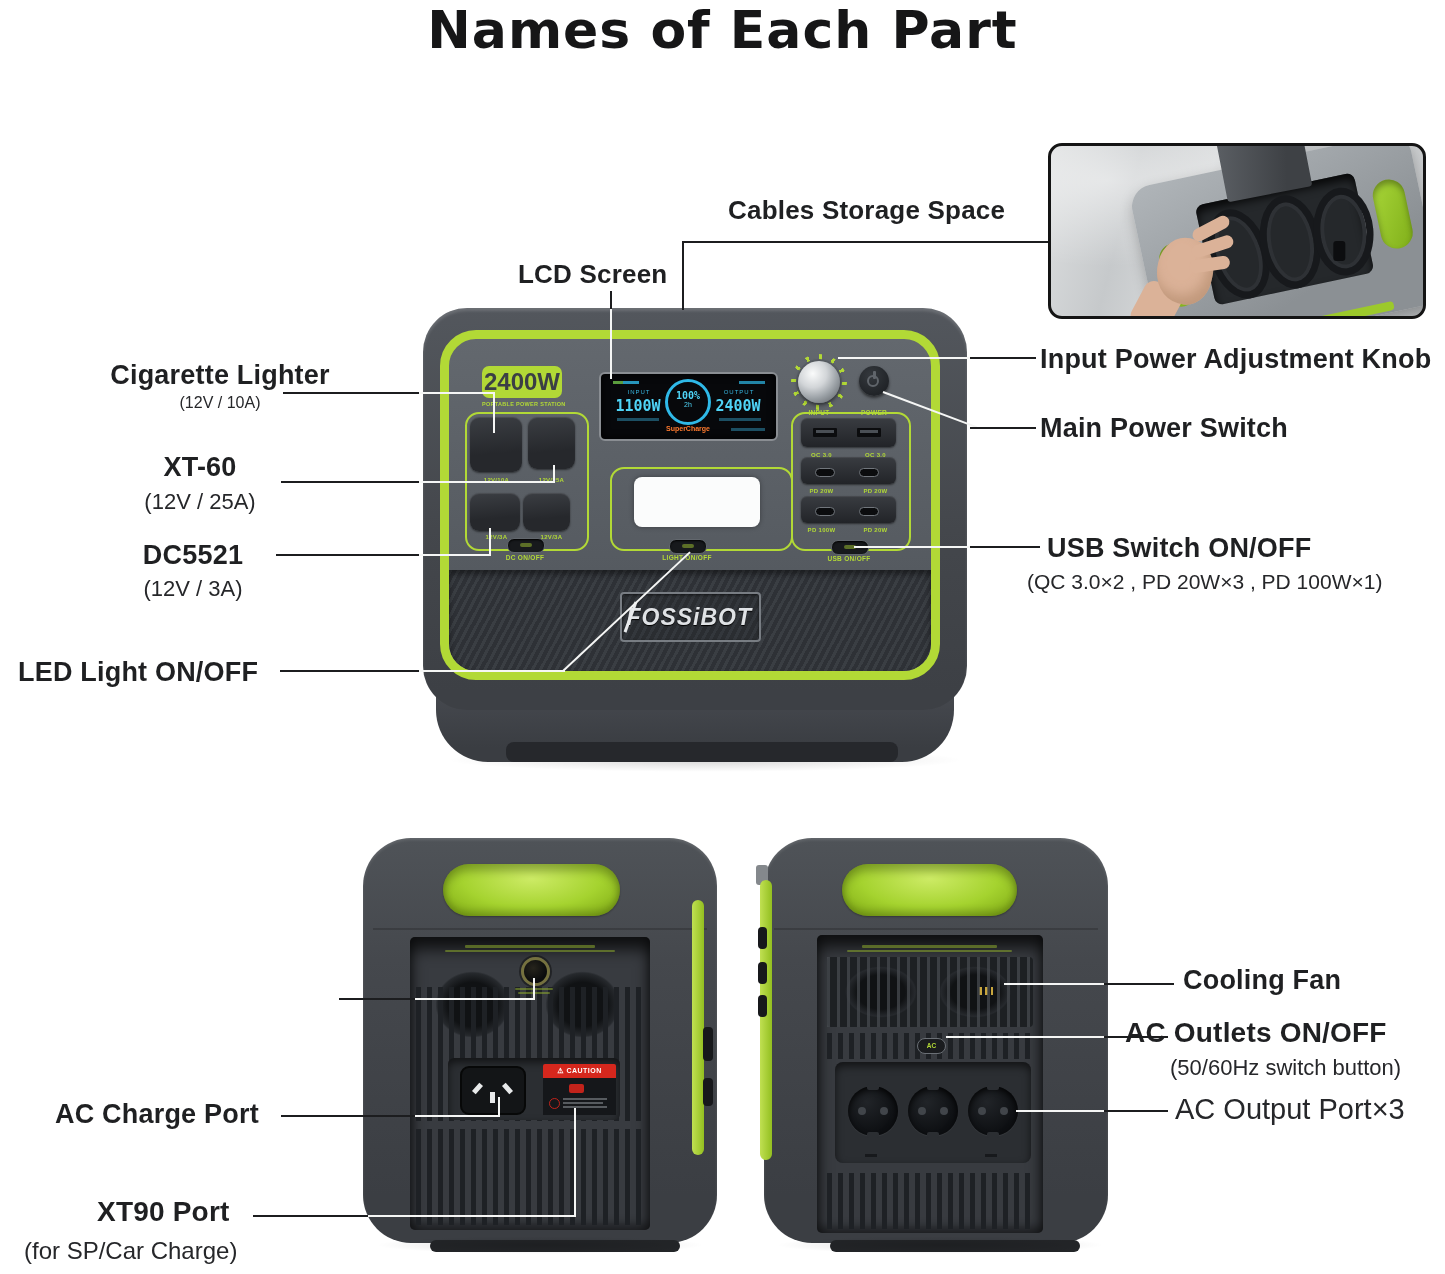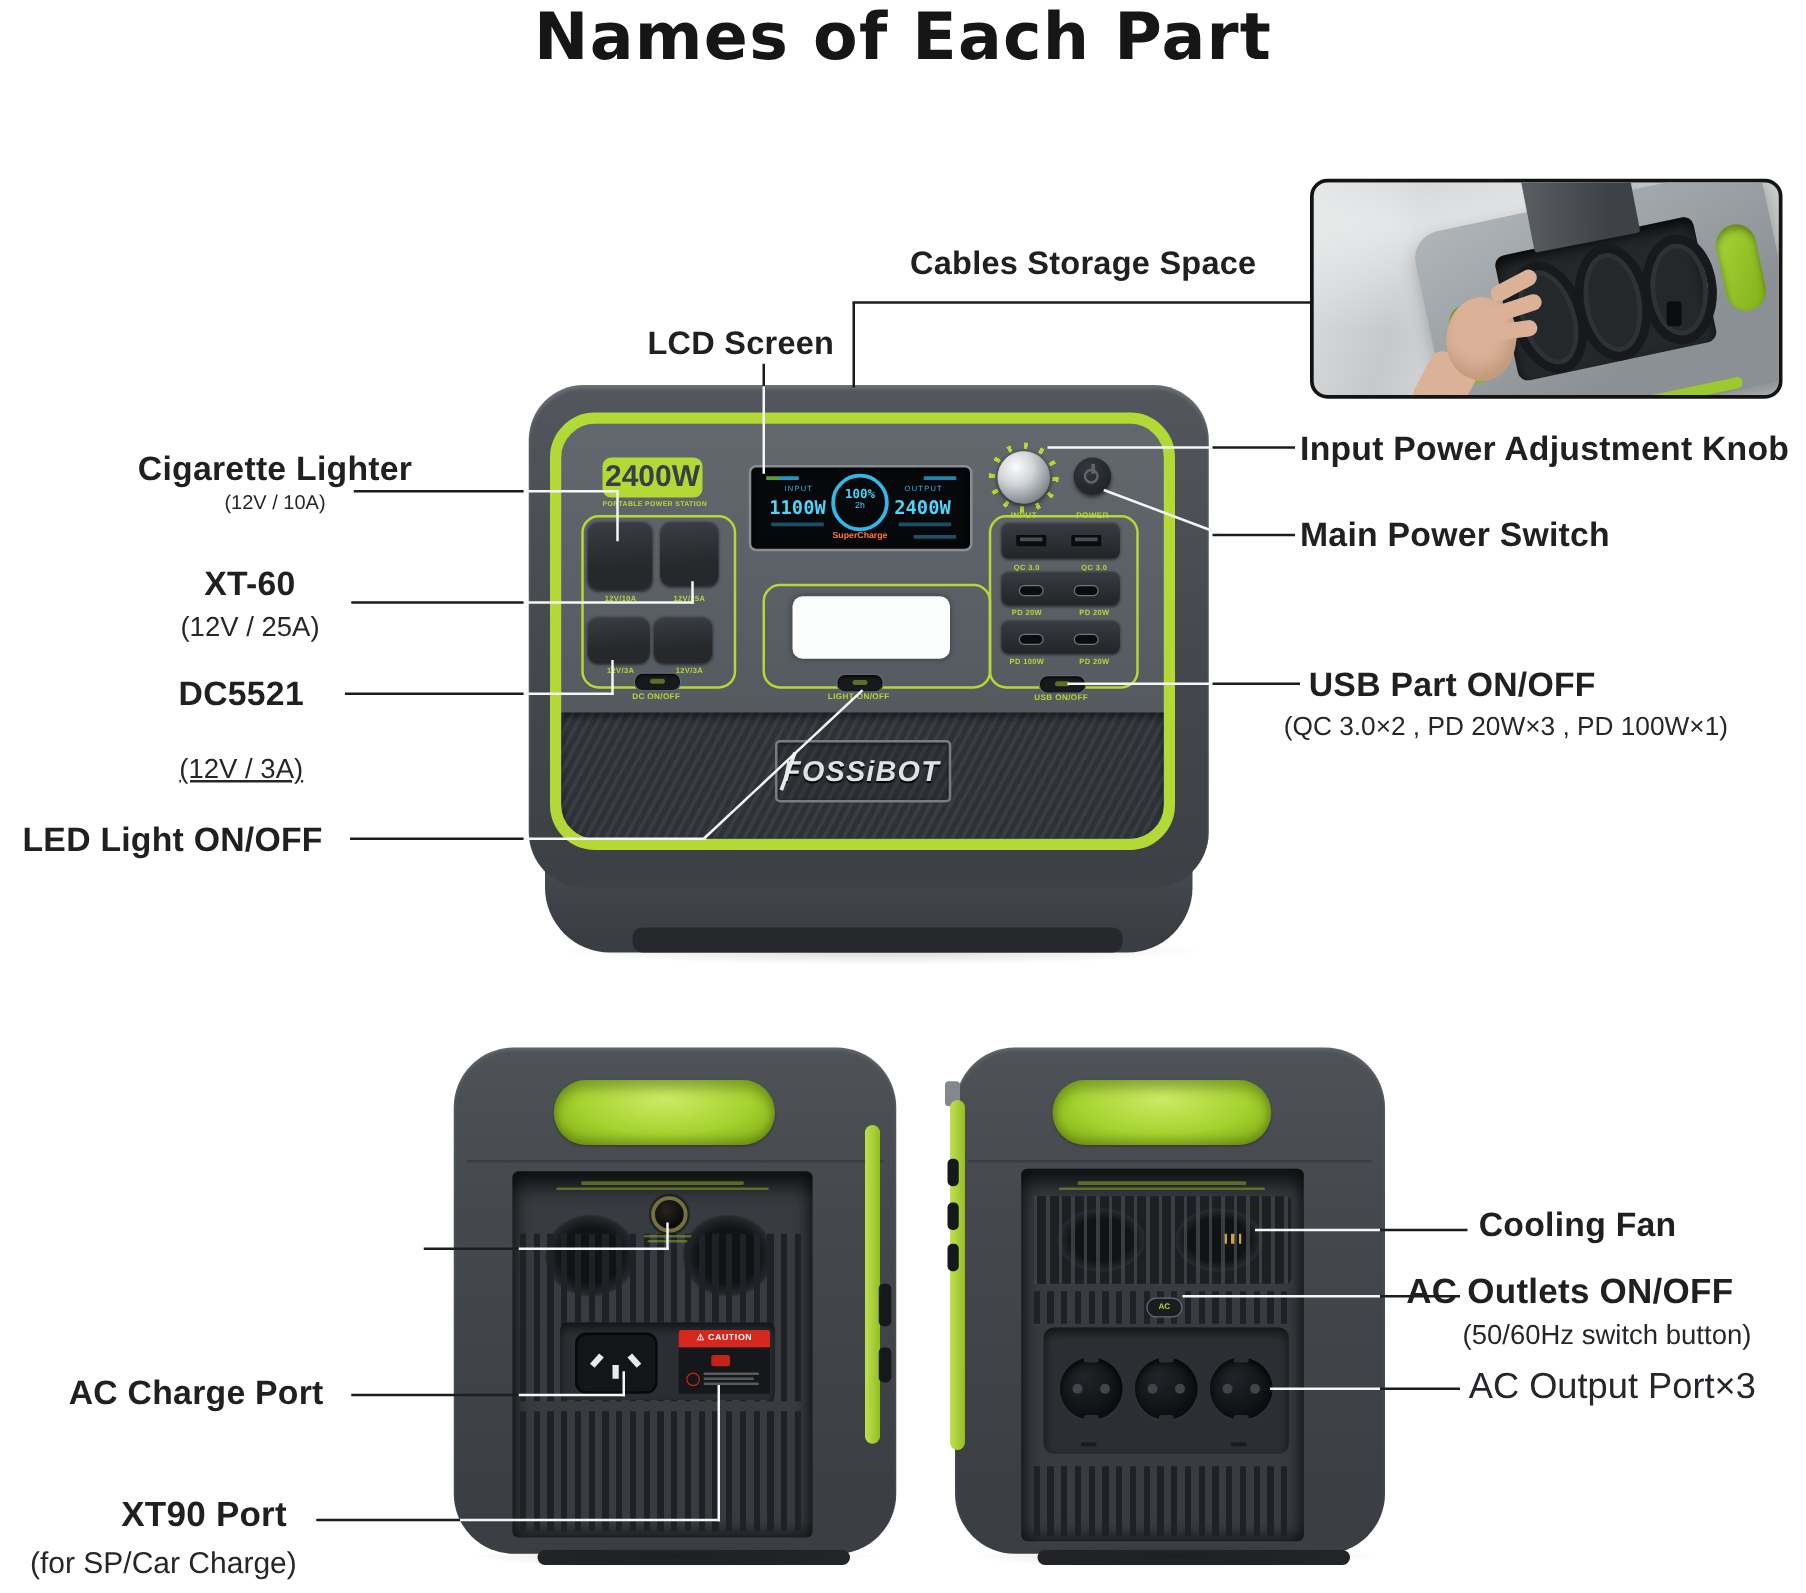--- a/index.html
+++ b/index.html
@@ -289,27 +289,27 @@
   <div class="lbl" style="left:728px;top:195px;font-size:26px;">Cables Storage Space</div>
   <div class="lbl" style="left:518px;top:259px;font-size:26px;">LCD Screen</div>
 
   <div class="lbl ctr" style="left:60px;top:360px;width:320px;font-size:27px;">Cigarette Lighter</div>
   <div class="sub ctr" style="left:60px;top:394px;width:320px;font-size:16px;">(12V / 10A)</div>
 
   <div class="lbl ctr" style="left:40px;top:452px;width:320px;font-size:27px;">XT-60</div>
   <div class="sub ctr" style="left:40px;top:489px;width:320px;font-size:22px;">(12V / 25A)</div>
 
   <div class="lbl ctr" style="left:33px;top:540px;width:320px;font-size:27px;">DC5521</div>
-  <div class="sub ctr" style="left:33px;top:602px;width:320px;font-size:22px;text-decoration:underline;">(12V / 3A)</div>
+  <div class="sub ctr" style="left:33px;top:576px;width:320px;font-size:22px;">(12V / 3A)</div>
 
   <div class="lbl" style="left:1040px;top:344px;font-size:27px;">Input Power Adjustment Knob</div>
 
   <div class="lbl" style="left:18px;top:657px;font-size:27px;">LED Light ON/OFF</div>
   <div class="lbl" style="left:1040px;top:413px;font-size:27px;">Main Power Switch</div>
-  <div class="lbl" style="left:1047px;top:533px;font-size:27px;">USB Part ON/OFF</div>
+  <div class="lbl" style="left:1047px;top:533px;font-size:27px;">USB Switch ON/OFF</div>
   <div class="sub" style="left:1027px;top:570px;font-size:21px;">(QC 3.0×2 , PD 20W×3 , PD 100W×1)</div>
 
   <div class="lbl" style="left:55px;top:1099px;font-size:27px;">AC Charge Port</div>
   <div class="lbl" style="left:97px;top:1196px;font-size:28px;font-weight:700;">XT90 Port</div>
   <div class="sub" style="left:24px;top:1237px;font-size:24px;">(for SP/Car Charge)</div>
 
   <div class="lbl" style="left:1183px;top:965px;font-size:27px;">Cooling Fan</div>
   <div class="lbl" style="left:1125px;top:1017px;font-size:28px;">AC Outlets ON/OFF</div>
   <div class="sub" style="left:1170px;top:1055px;font-size:22px;">(50/60Hz switch button)</div>
   <div class="sub" style="left:1175px;top:1093px;font-size:29px;">AC Output Port×3</div>

